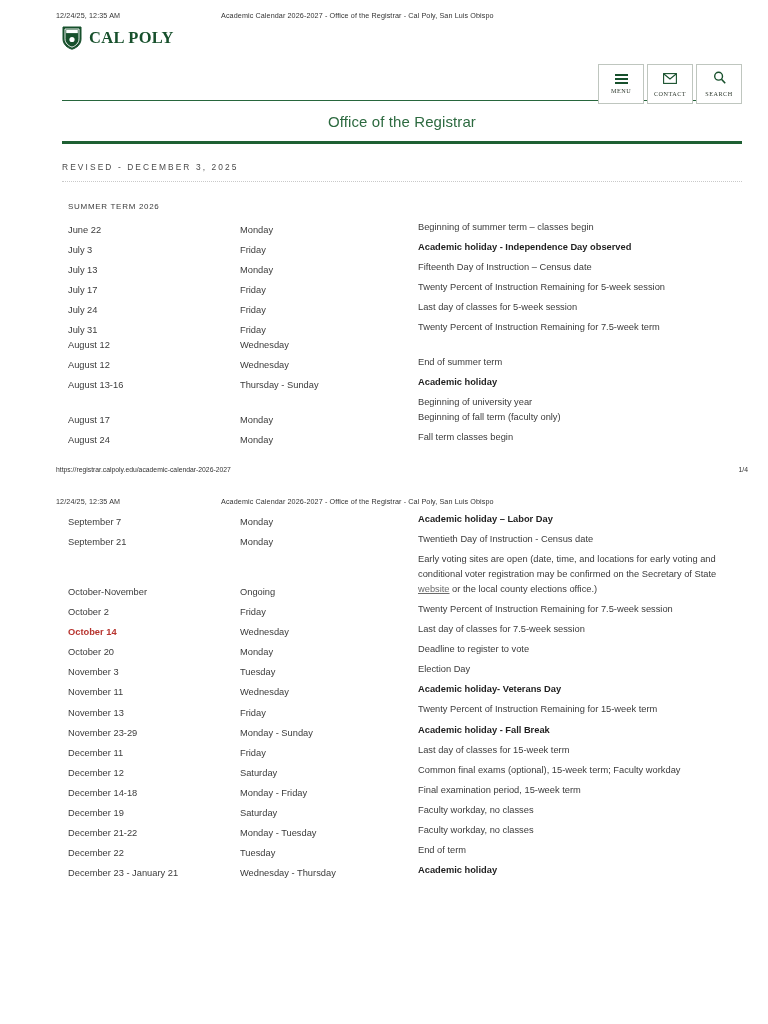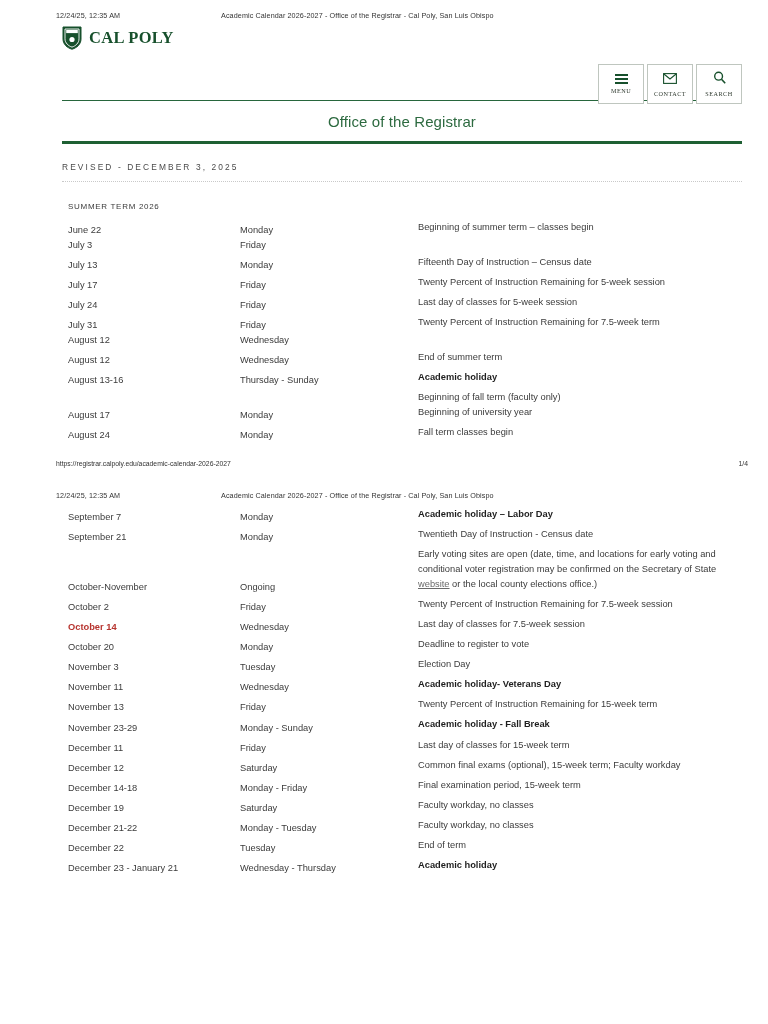--- a/index.html
+++ b/index.html
@@ -251,20 +251,23 @@
         <div class="row">
           <div class="c-date">June 22</div>
           <div class="c-day">Monday</div>
           <div class="c-desc">
             <span class="ln">Beginning of summer term – classes begin</span>
           </div>
         </div>
         <div class="row">
           <div class="c-date">July 3</div>
           <div class="c-day">Friday</div>
+          <div class="c-desc bold">
+            <span class="ln">Academic holiday - Independence Day observed</span>
+          </div>
         </div>
         <div class="row">
           <div class="c-date">July 13</div>
           <div class="c-day">Monday</div>
           <div class="c-desc">
             <span class="ln">Fifteenth Day of Instruction – Census date</span>
           </div>
         </div>
         <div class="row">
           <div class="c-date">July 17</div>
@@ -304,22 +307,22 @@
           <div class="c-desc bold">
             <span class="ln">Academic holiday</span>
           </div>
         </div>
       </div>
       <div class="term-block">
         <div class="row">
           <div class="c-date">August 17</div>
           <div class="c-day">Monday</div>
           <div class="c-desc">
+            <span class="ln">Beginning of university year</span>
             <span class="ln">Beginning of fall term (faculty only)</span>
-            <span class="ln">Beginning of university year</span>
           </div>
         </div>
         <div class="row">
           <div class="c-date">August 24</div>
           <div class="c-day">Monday</div>
           <div class="c-desc">
             <span class="ln">Fall term classes begin</span>
           </div>
         </div>
       </div>

